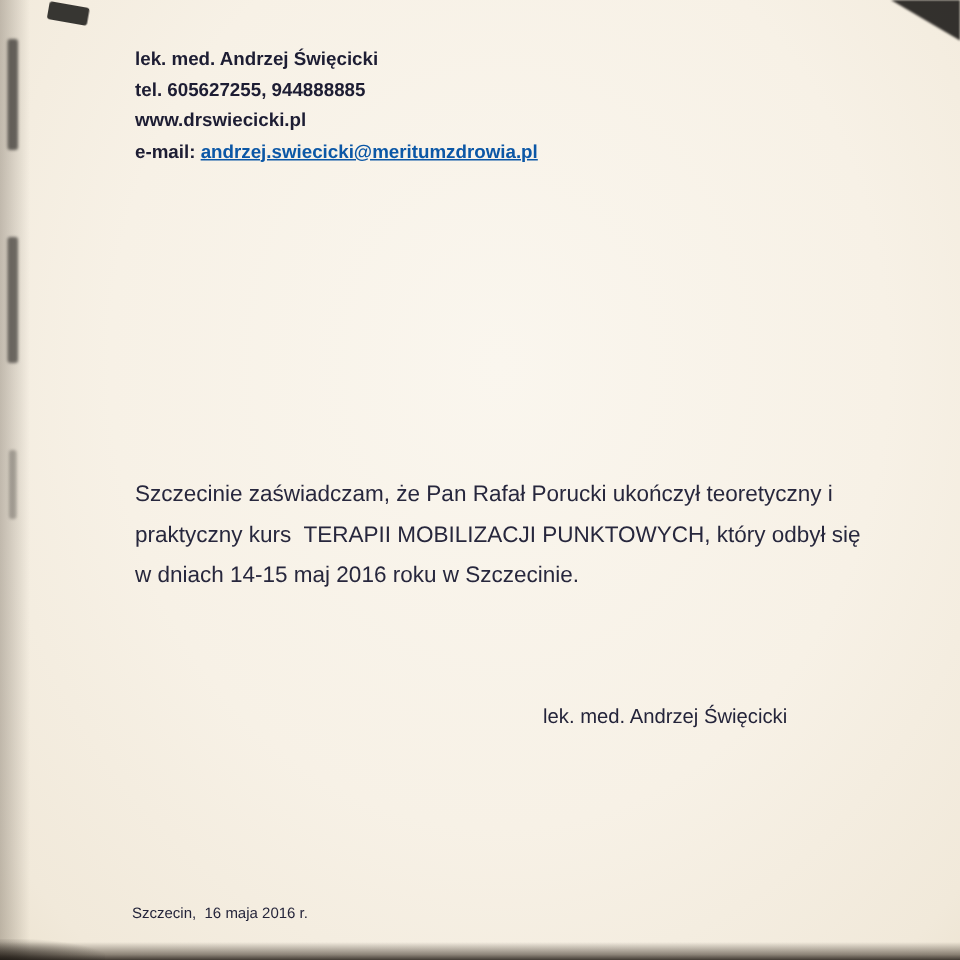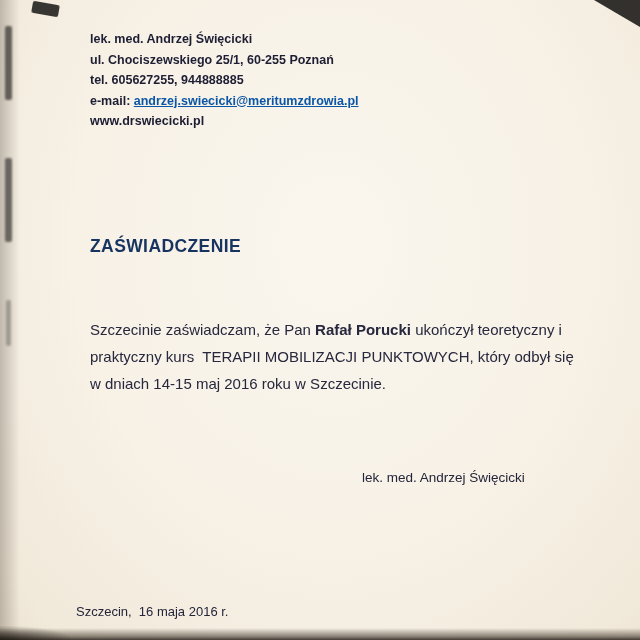--- a/index.html
+++ b/index.html
@@ -51,55 +51,53 @@
     position:absolute; left:90px; top:236px; margin:0;
     font-size:17.5px; font-weight:700; letter-spacing:.4px; color:#17335f;
   }
 
   
   .body-par {
     position:absolute; left:90px; top:316px; width:488px; margin:0;
     font-size:15px; line-height:27px; color:#27273d;
     white-space:pre-wrap;
   }
-  .bold { font-weight:700; }
+  .bold { font-weight:400; }
 
   
   .signature {
     position:absolute; left:362px; top:470px;
     font-size:13.5px; color:#24243a;
   }
   .footer {
-    position:absolute; left:76px; top:604px;
-    font-size:13px; color:#24243a; white-space:pre;
+    position:absolute; left:88px; top:604px;
+    font-size:10px; color:#24243a; white-space:pre;
   }
 </style>
 </head>
 <body>
 
 <div class="page">
 
   <div class="edge-left-shade"></div>
   <div class="strip strip-1"></div>
   <div class="strip strip-2"></div>
   <div class="strip strip-3"></div>
   <div class="corner-tl"></div>
   <div class="corner-tr"></div>
   <div class="edge-bottom"></div>
   <div class="corner-bl"></div>
 
   <div class="letterhead">
     <div>lek. med. Andrzej Święcicki</div>
-    <div>ul. Chociszewskiego 25/1, 60-255 Poznań</div>
     <div>tel. 605627255, 944888885</div>
+    <div>www.drswiecicki.pl</div>
     <div><span style="white-space:pre;">e-mail: </span><a class="email-link">andrzej.swiecicki@meritumzdrowia.pl</a></div>
-    <div>www.drswiecicki.pl</div>
   </div>
 
-  <h1 class="title">ZAŚWIADCZENIE</h1>
 
   <p class="body-par"><span>Szczecinie zaświadczam, że Pan </span><span class="bold">Rafał Porucki</span><span> ukończył teoretyczny i praktyczny kurs  TERAPII MOBILIZACJI PUNKTOWYCH, który odbył się w dniach 14-15 maj 2016 roku w Szczecinie.</span></p>
 
   <div class="signature">lek. med. Andrzej Święcicki</div>
 
   <div class="footer">Szczecin,  16 maja 2016 r.</div>
 
 </div>
 
 </body></html>

